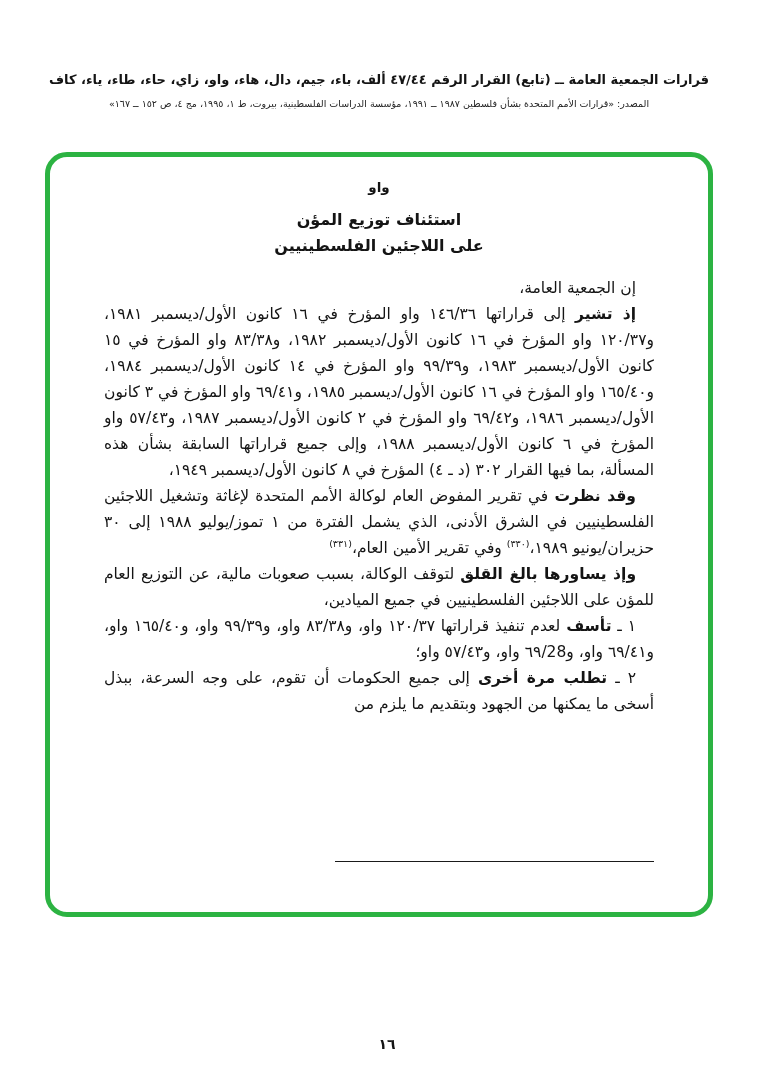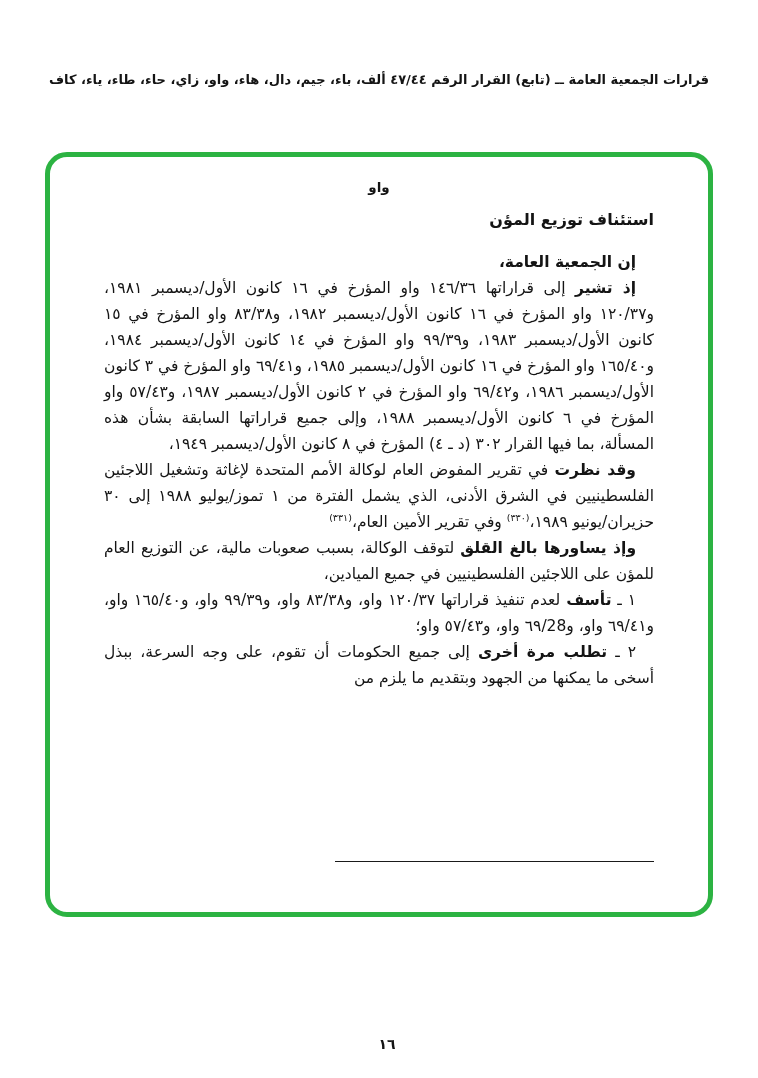--- a/index.html
+++ b/index.html
@@ -32,30 +32,30 @@
     direction: rtl;
     display: flex; flex-direction: column;
     background: #ffffff;
   }
 
   .section-letter {
     text-align: center; font-size: 13.5px; font-weight: bold;
     margin-bottom: 12px;
   }
   .doc-title {
-    font-weight: bold;
+    text-align: center; font-weight: bold;
     font-size: 16px; line-height: 26px;
     margin-bottom: 16px;
   }
 
   .para {
     font-size: 15.5px; line-height: 26px;
     text-align: justify; text-indent: 18px;
   }
-  .para.opening { font-weight: bold; text-align: right; }
+  .para.opening { font-weight: normal; text-align: right; }
   .para .lead { font-weight: bold; }
   .para sup { font-size: 9.5px; line-height: 0; }
 
   .footnotes {
     margin-top: auto;
     width: 100%;
     font-size: 11.5px; line-height: 19px;
   }
   .fn-rule {
     width: 58%;
@@ -71,27 +71,29 @@
     text-align: center; font-size: 14px; font-weight: bold;
   }
 </style>
 </head>
 <body>
 
 <div class="page">
 
   <div class="doc-header-title">قرارات الجمعية العامة ــ (تابع) القرار الرقم ٤٧/٤٤ ألف، باء، جيم، دال، هاء، واو، زاي، حاء، طاء، ياء، كاف</div>
 
+  <div class="doc-header-source">المصدر: «قرارات الأمم المتحدة بشأن فلسطين ١٩٨٧ ــ ١٩٩١، مؤسسة الدراسات الفلسطينية، بيروت، ط ١، ١٩٩٥، مج ٤، ص ١٥٢ ــ ١٦٧»</div>
 
   <div class="frame">
 
     <div class="section-letter">واو</div>
 
     <div class="doc-title">
       <div>استئناف توزيع المؤن</div>
+      <div>على اللاجئين الفلسطينيين</div>
     </div>
 
     <p class="para opening">إن الجمعية العامة،</p>
 
     <div class="paragraphs">
         <p class="para"><span class="lead">إذ تشير</span><span> إلى قراراتها ١٤٦/٣٦ واو المؤرخ في ١٦ كانون الأول/ديسمبر ١٩٨١، و١٢٠/٣٧ واو المؤرخ في ١٦ كانون الأول/ديسمبر ١٩٨٢، و٨٣/٣٨ واو المؤرخ في ١٥ كانون الأول/ديسمبر ١٩٨٣، و٩٩/٣٩ واو المؤرخ في ١٤ كانون الأول/ديسمبر ١٩٨٤، و١٦٥/٤٠ واو المؤرخ في ١٦ كانون الأول/ديسمبر ١٩٨٥، و٦٩/٤١ واو المؤرخ في ٣ كانون الأول/ديسمبر ١٩٨٦، و٦٩/٤٢ واو المؤرخ في ٢ كانون الأول/ديسمبر ١٩٨٧، و٥٧/٤٣ واو المؤرخ في ٦ كانون الأول/ديسمبر ١٩٨٨، وإلى جميع قراراتها السابقة بشأن هذه المسألة، بما فيها القرار ٣٠٢ (د ـ ٤) المؤرخ في ٨ كانون الأول/ديسمبر ١٩٤٩،</span></p>
         <p class="para"><span class="lead">وقد نظرت</span><span> في تقرير المفوض العام لوكالة الأمم المتحدة لإغاثة وتشغيل اللاجئين الفلسطينيين في الشرق الأدنى، الذي يشمل الفترة من ١ تموز/يوليو ١٩٨٨ إلى ٣٠ حزيران/يونيو ١٩٨٩،</span><sup>(٣٣٠)</sup><span> وفي تقرير الأمين العام،</span><sup>(٣٣١)</sup></p>
         <p class="para"><span class="lead">وإذ يساورها بالغ القلق</span><span> لتوقف الوكالة، بسبب صعوبات مالية، عن التوزيع العام للمؤن على اللاجئين الفلسطينيين في جميع الميادين،</span></p>
         <p class="para"><span>١ ـ </span><span class="lead">تأسف</span><span> لعدم تنفيذ قراراتها ١٢٠/٣٧ واو، و٨٣/٣٨ واو، و٩٩/٣٩ واو، و١٦٥/٤٠ واو، و٦٩/٤١ واو، و٦٩/28 واو، و٥٧/٤٣ واو؛</span></p>
         <p class="para"><span>٢ ـ </span><span class="lead">تطلب مرة أخرى</span><span> إلى جميع الحكومات أن تقوم، على وجه السرعة، ببذل أسخى ما يمكنها من الجهود وبتقديم ما يلزم من</span></p>

